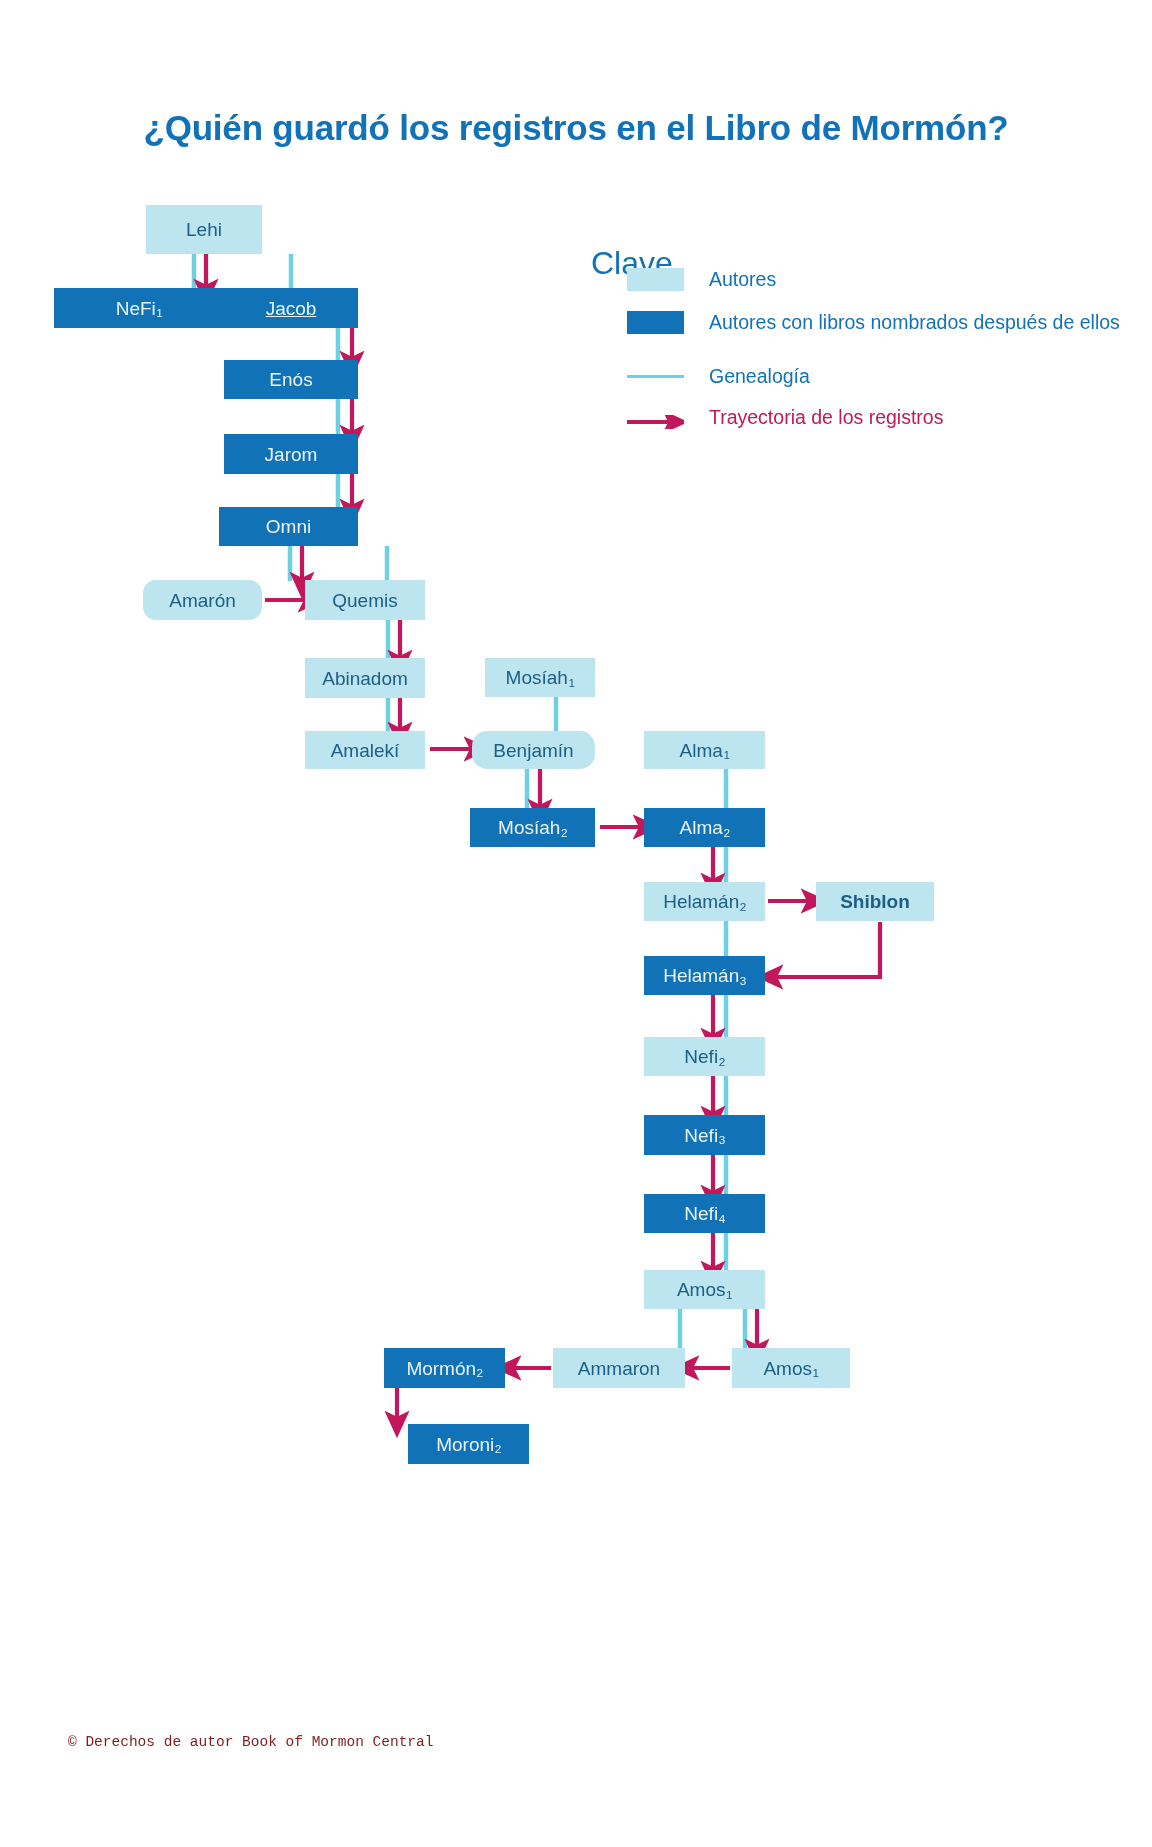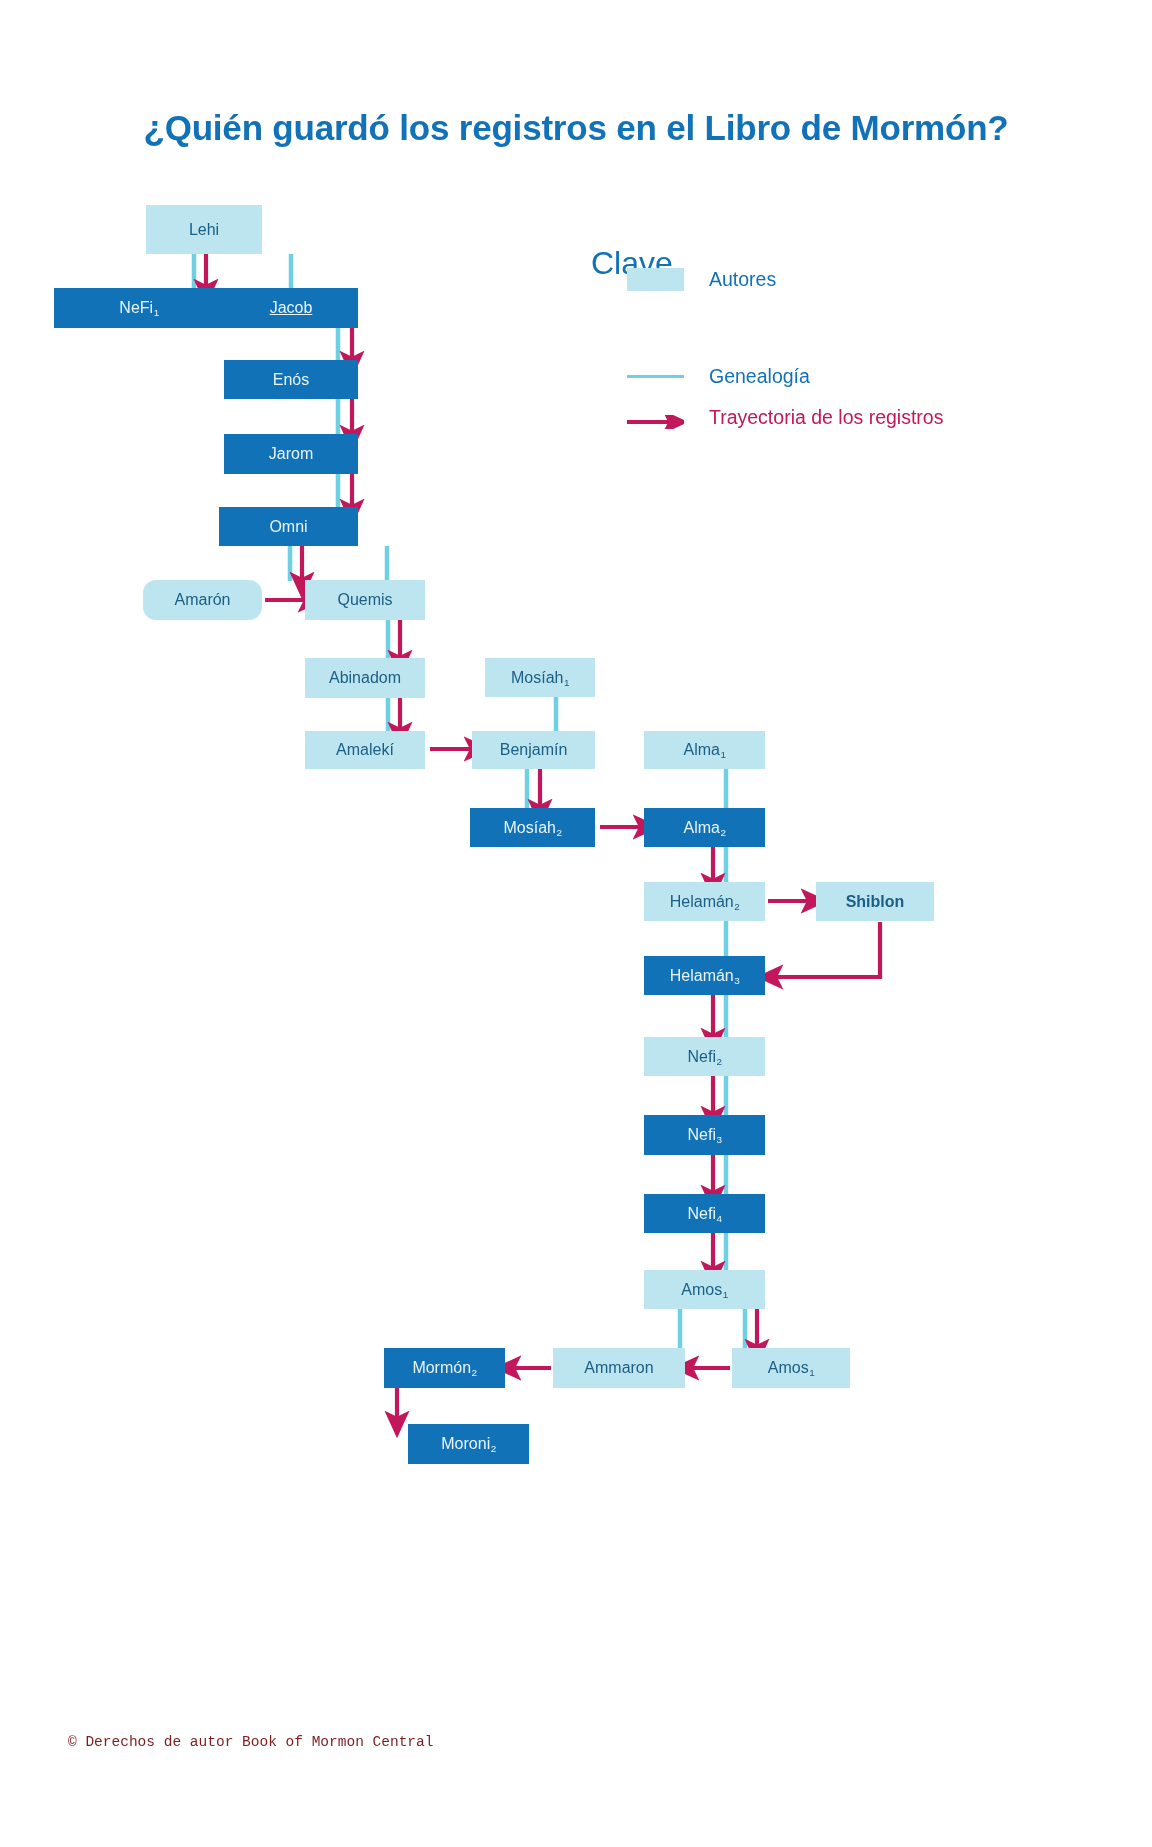--- a/index.html
+++ b/index.html
@@ -27,21 +27,21 @@
   
   #wires{position:absolute;left:0;top:0;width:1152px;height:1847px;}
 
   
   .node{
     position:absolute;
     box-sizing:border-box;
     display:flex;
     align-items:center;
     justify-content:center;
-    font-size:16px;
+    font-size:19px;
     line-height:1;
     white-space:nowrap;
     z-index:5;
   }
   .node.light{background:#bde5ef;color:#1b5e86;}
   .node.dark{background:#1272b8;color:#e9f4f9;}
   .node sub{font-size:0.62em;vertical-align:baseline;position:relative;top:5px;left:0.5px;}
 
   
   .legend-title{
@@ -216,21 +216,21 @@
 
   <div class="node light" style="left:485px;top:658px;width:110px;height:39px;">
     <span>Mosíah</span>
       <sub>1</sub>
   </div>
 
   <div class="node light" style="left:305px;top:731px;width:120px;height:38px;">
     <span>Amalekí</span>
   </div>
 
-  <div class="node light" style="left:472px;top:731px;width:123px;height:38px;">
+  <div class="node light" style="left:472px;top:731px;width:123px;height:38px;border-radius:15px;">
     <span>Benjamín</span>
   </div>
 
   <div class="node light" style="left:644px;top:731px;width:121px;height:38px;">
     <span>Alma</span>
       <sub>1</sub>
   </div>
 
   <div class="node dark" style="left:470px;top:808px;width:125px;height:39px;">
     <span>Mosíah</span>
@@ -295,20 +295,24 @@
       <sub>2</sub>
   </div>
 
   <div class="legend-title">Clave</div>
 
   <div class="legend-row" style="left:593px;top:268px;">
     <span class="legend-swatch light"></span>
     <span class="legend-label">Autores</span>
   </div>
 
+  <div class="legend-row" style="left:593px;top:311px;">
+    <span class="legend-swatch dark"></span>
+    <span class="legend-label">Autores con libros nombrados después de ellos</span>
+  </div>
 
   <div class="legend-row" style="left:593px;top:365px;">
     <span class="legend-line"></span>
     <span class="legend-label">Genealogía</span>
   </div>
 
   <div class="legend-row" style="left:593px;top:406px;align-items:flex-end;">
     <span class="legend-arrow">
       <svg width="57" height="14" viewBox="0 0 57 14" xmlns="http://www.w3.org/2000/svg">
         <path d="M0,7 L48,7" stroke="#c2185b" stroke-width="4" fill="none" marker-end="url(#ahLeg)"></path>

